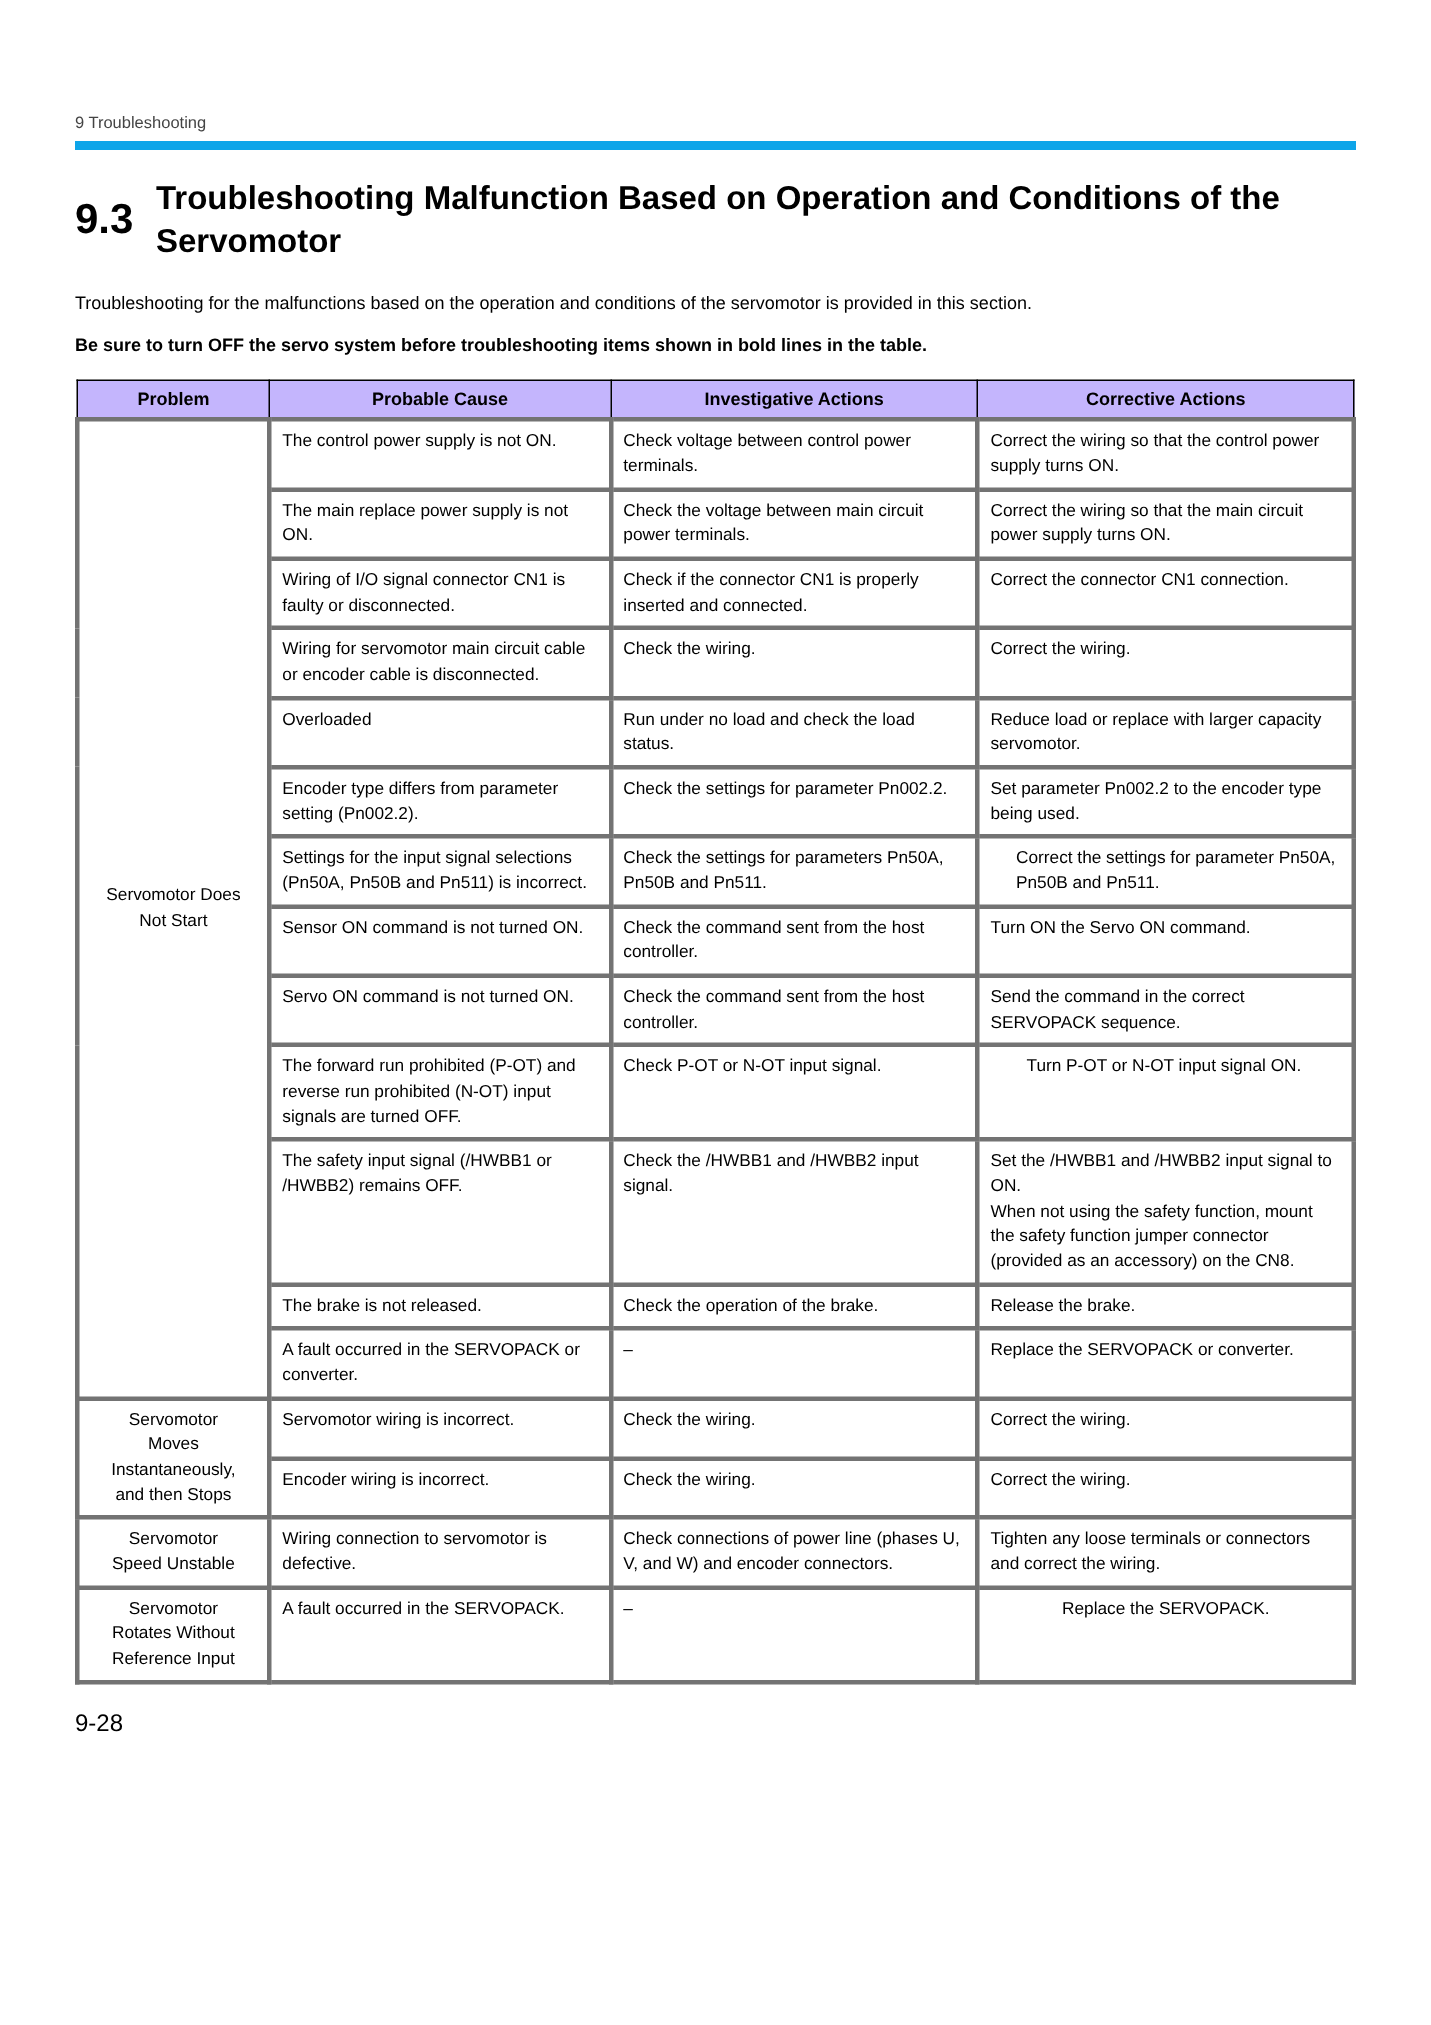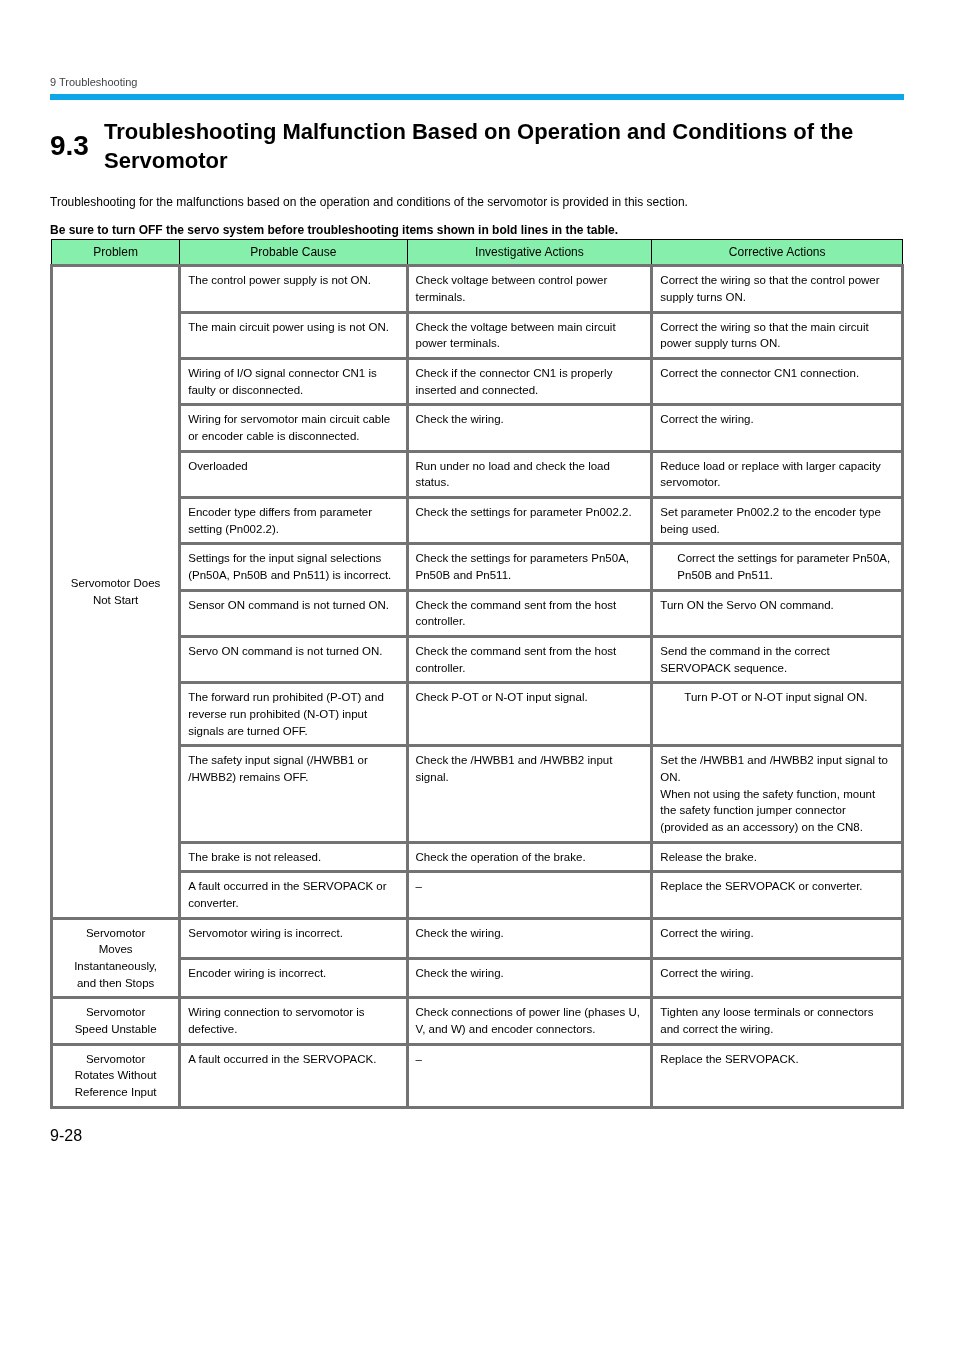--- a/index.html
+++ b/index.html
@@ -38,33 +38,34 @@
       line-height: 1.3;
     }
     .intro-text {
       font-size: 12px;
       margin-bottom: 10px;
       line-height: 1.5;
     }
     .bold-note {
       font-size: 12px;
       font-weight: bold;
+      margin-bottom: 14px;
       line-height: 1.5;
     }
     table {
       width: 100%;
       border-collapse: collapse;
       font-size: 11.5px;
     }
     table th {
       border: 1px solid #000;
       padding: 5px 7px;
       text-align: center;
-      background: #86efac;
-      font-weight: normal;
+      background: #c4b5fd;
+      font-weight: bold;
       font-size: 12px;
     }
     table td {
       border: 3px solid #737373;
       padding: 5px 7px;
       vertical-align: top;
       line-height: 1.45;
     }
     .col-problem {
       width: 110px;
@@ -108,21 +109,21 @@
   </thead>
   <tbody id="table-body">
   <tr>
         <td class="problem-cell" rowspan="13" style="white-space: pre-line;">Servomotor Does
 Not Start</td>
         <td class="col-cause">The control power supply is not ON.</td>
         <td class="col-invest">Check voltage between control power terminals.</td>
         <td class="col-correct" style="white-space: pre-line;">Correct the wiring so that the control power supply turns ON.</td>
       </tr>
       <tr>
-        <td class="col-cause">The main circuit power using is not ON.</td>
+        <td class="col-cause">The main replace power supply is not ON.</td>
         <td class="col-invest">Check the voltage between main circuit power terminals.</td>
         <td class="col-correct" style="white-space: pre-line;">Correct the wiring so that the main circuit power supply turns ON.</td>
       </tr>
       <tr>
         <td class="col-cause">Wiring of I/O signal connector CN1 is faulty or disconnected.</td>
         <td class="col-invest">Check if the connector CN1 is properly inserted and connected.</td>
         <td class="col-correct" style="white-space: pre-line;">Correct the connector CN1 connection.</td>
       </tr>
       <tr>
         <td class="col-cause">Wiring for servomotor main circuit cable or encoder cable is disconnected.</td>
@@ -195,18 +196,18 @@
         <td class="col-cause">Wiring connection to servomotor is defective.</td>
         <td class="col-invest">Check connections of power line (phases U, V, and W) and encoder connectors.</td>
         <td class="col-correct" style="white-space: pre-line;">Tighten any loose terminals or connectors and correct the wiring.</td>
       </tr>
       <tr>
         <td class="problem-cell" rowspan="1" style="white-space: pre-line;">Servomotor
 Rotates Without
 Reference Input</td>
         <td class="col-cause">A fault occurred in the SERVOPACK.</td>
         <td class="col-invest">–</td>
-        <td class="col-correct" style="white-space: pre-line;">Replace the SERVOPACK.</td>
+        <td class="col-correct" style="white-space: pre-line; text-align: center;">Replace the SERVOPACK.</td>
       </tr>
     </tbody>
 </table>
 
 <div class="page-footer">9-28</div>
 
 </body></html>

